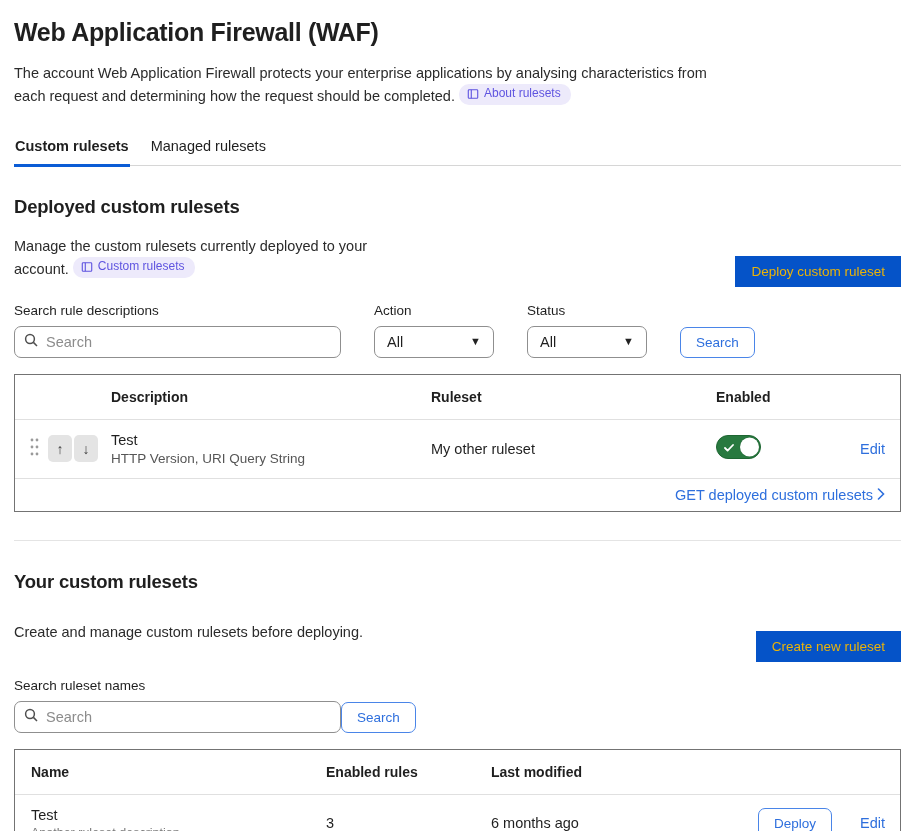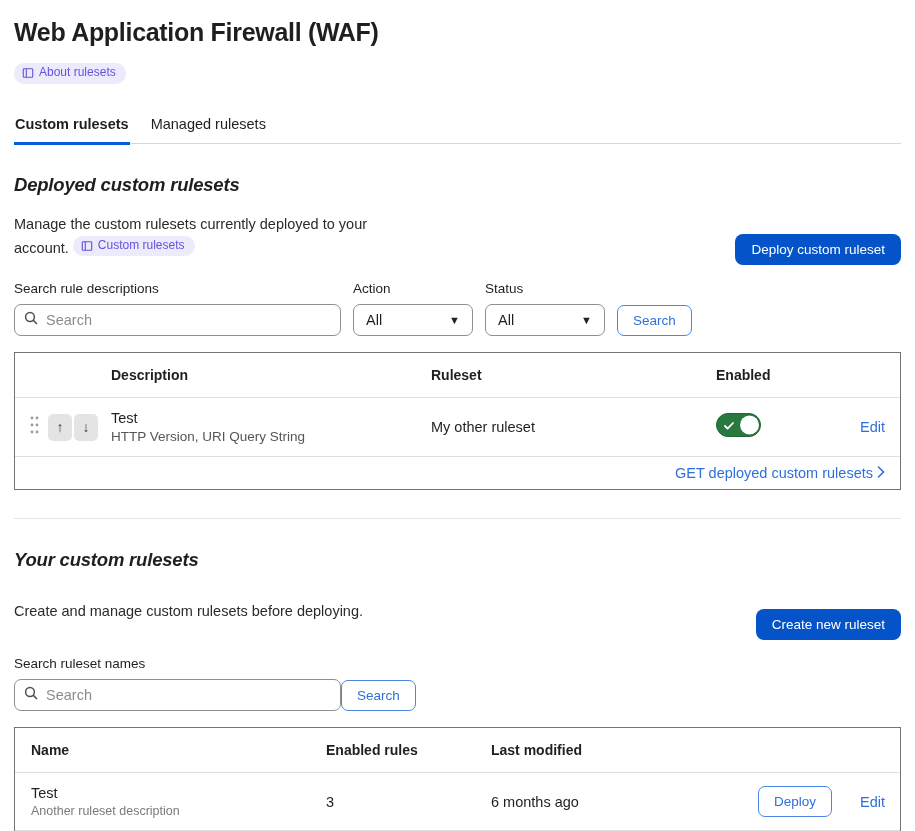--- a/index.html
+++ b/index.html
@@ -57,62 +57,61 @@
     color: #1f1f1f;
   }
   .tab.active { font-weight: 700; border-bottom-color: #0b5cd5; }
 
   
   .section-heading {
     font-size: 18.5px;
     font-weight: 700;
     letter-spacing: -0.2px;
     margin: 0 0 12px 0;
-    font-style: italic;
   }
   .section-introrow {
     display: flex;
     justify-content: space-between;
     align-items: center;
     margin-bottom: 16px;
     gap: 22px;
   }
   .section-introrow p {
     font-size: 14.5px;
     line-height: 1.5;
     margin: 0;
     max-width: 400px;
     color: #2b2b2b;
   }
   .btn-primary {
     background: #0553c8;
-    color: #ffffff;
+    color: #eab308;
     font-size: 13.5px;
     font-family: "Liberation Sans", sans-serif;
     border: none;
-    border-radius: 8px;
+    border-radius: 0;
     padding: 8px 16px;
     cursor: pointer;
     white-space: nowrap;
     margin-top: 26px;
   }
   .btn-outline {
     background: #ffffff;
     color: #2e6fdd;
     font-size: 13.5px;
     font-family: "Liberation Sans", sans-serif;
     border: 1.5px solid #4a85e8;
     border-radius: 7px;
     padding: 7px 15px;
     cursor: pointer;
     white-space: nowrap;
   }
 
   
-  .filters { display: flex; gap: 12px; align-items: flex-end; margin-bottom: 16px; }
+  .filters { display: flex; gap: 33px; align-items: flex-end; margin-bottom: 16px; }
   .field-label { font-size: 13.5px; color: #1f1f1f; margin-bottom: 8px; display: block; }
   .search-wrap { position: relative; width: 327px; }
   .search-wrap .search-icon {
     position: absolute; left: 10px; top: 50%; transform: translateY(-50%);
   }
   input.search-input {
     width: 100%;
     height: 32px;
     border: 1px solid #8f8f8f;
     border-radius: 7px;
@@ -210,21 +209,21 @@
 
   .search-row { display: flex; align-items: flex-end; margin-bottom: 16px; }
 </style>
 </head>
 <body>
 
 <div class="page">
 
   <h1 class="page-title">Web Application Firewall (WAF)</h1>
 
-  <p class="page-desc">
+  <p class="page-desc"><span>The account Web Application Firewall protects your enterprise applications by analysing characteristics from each request and determining how the request should be completed.</span>
     <span class="badge">
       <span>
         <svg width="12" height="12" viewBox="0 0 14 14" fill="none" stroke="#5f54e0" stroke-width="1.3">
           <rect x="1.5" y="2" width="11" height="10" rx="1"></rect>
           <line x1="5" y1="2" x2="5" y2="12"></line>
         </svg>
       </span>
       <span>About rulesets</span>
     </span>
   </p>

